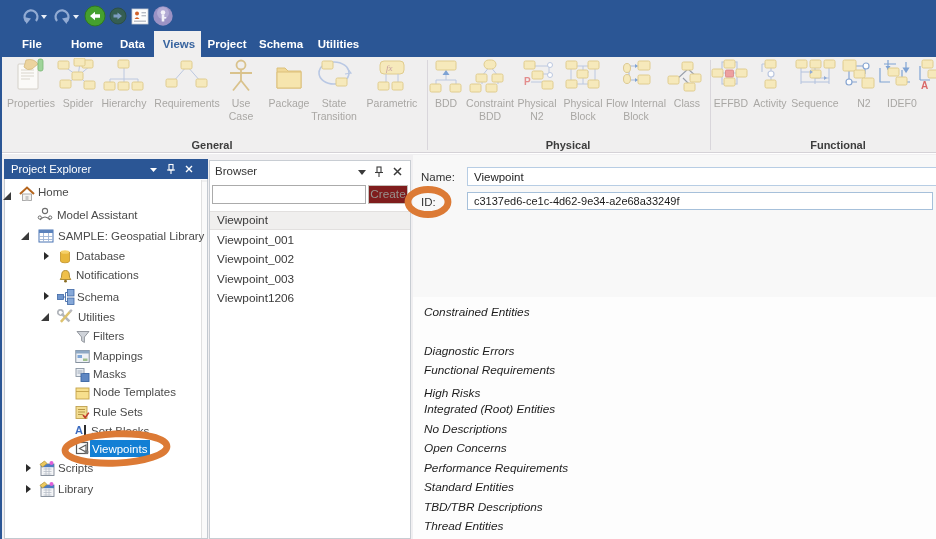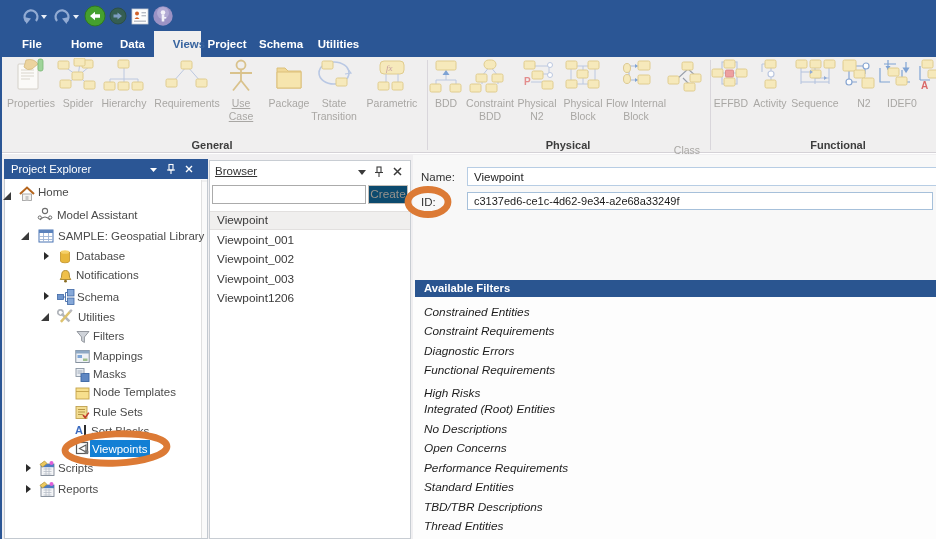--- a/index.html
+++ b/index.html
@@ -47,21 +47,21 @@
   <circle cx="163" cy="13" r="6" fill="#b8b0d8" opacity="0.8"></circle>
   <circle cx="163" cy="12.6" r="2.3" fill="#f2f1f8"></circle>
   <rect x="161.7" y="15" width="2.6" height="6.5" fill="#f2f1f8"></rect>
   <rect x="164" y="17" width="2.2" height="1.6" fill="#f2f1f8"></rect>
 </svg>
 
 <div class="abs" style="left:153.5px;top:31px;width:47px;height:26px;background:#f0efef;"></div>
 <div class="tab" style="left:10px;width:44px;">File</div>
 <div class="tab" style="left:65px;width:44px;">Home</div>
 <div class="tab" style="left:110.5px;width:44px;">Data</div>
-<div class="tab" style="left:165px;width:48px;color:#38649f;">Views</div>
+<div class="tab" style="left:155px;width:48px;color:#38649f;">Views</div>
 <div class="tab" style="left:205px;width:44px;">Project</div>
 <div class="tab" style="left:259px;width:44px;">Schema</div>
 <div class="tab" style="left:316.5px;width:44px;">Utilities</div>
 
 <div class="abs" style="left:2px;top:57px;width:934px;height:96px;background:#f0efef;border-bottom:1px solid #d5d2d7;"></div>
 <div class="abs" style="left:427px;top:60px;width:1px;height:90px;background:#d9d6db;"></div>
 <div class="abs" style="left:710px;top:60px;width:1px;height:90px;background:#d9d6db;"></div>
 
 <div id="ribicons">
 <svg class="abs" style="left:0;top:58px;" width="936" height="38" viewBox="0 0 936 38">
@@ -230,30 +230,30 @@
   <use href="#ybox" x="928" y="12"></use>
   <text x="921" y="31" font-size="10" font-weight="bold" fill="#d96a6a" font-family="Liberation Sans">A</text>
 </g>
 </svg>
 </div>
 
 <div class="riblab" style="left:-14px;">Properties</div>
 <div class="riblab" style="left:33px;">Spider</div>
 <div class="riblab" style="left:79px;">Hierarchy</div>
 <div class="riblab" style="left:142px;">Requirements</div>
-<div class="riblab" style="left:196px;text-decoration:underline;">Use<br>Case</div>
+<div class="riblab" style="left:196px;">Use<br>Case</div>
 <div class="riblab" style="left:244px;">Package</div>
 <div class="riblab" style="left:289px;">State<br>Transition</div>
 <div class="riblab" style="left:347px;">Parametric</div>
 <div class="riblab" style="left:401px;">BDD</div>
 <div class="riblab" style="left:445px;">Constraint<br>BDD</div>
 <div class="riblab" style="left:492px;">Physical<br>N2</div>
 <div class="riblab" style="left:538px;">Physical<br>Block</div>
 <div class="riblab" style="left:591px;">Flow Internal<br>Block</div>
-<div class="riblab" style="left:642px;margin-top:47px;">Class</div>
+<div class="riblab" style="left:642px;">Class</div>
 <div class="riblab" style="left:686px;">EFFBD</div>
 <div class="riblab" style="left:725px;">Activity</div>
 <div class="riblab" style="left:770px;">Sequence</div>
 <div class="riblab" style="left:819px;">N2</div>
 <div class="riblab" style="left:857px;">IDEF0</div>
 <div class="riblab" style="left:905px;">ID<br>A</div>
 
 <div class="grplab" style="left:152px;">General</div>
 <div class="grplab" style="left:508px;">Physical</div>
 <div class="grplab" style="left:778px;">Functional</div>
@@ -393,58 +393,56 @@
   <div class="trow" style="left:58px;top:460px;">Scripts</div>
 
   <div class="arrow-c" style="left:26px;top:484.5px;"></div>
   <svg class="ticon" style="left:39px;top:480.5px;" width="17" height="17" viewBox="0 0 17 17">
     <rect x="2" y="4" width="13" height="11.5" fill="#f4f5f7" stroke="#7e8896" stroke-width="0.9"></rect>
     <rect x="2" y="4" width="13" height="3.2" fill="#4f7cc1"></rect>
     <path d="M4.5 9 h8 M4.5 11.5 h8 M4.5 14 h8 M7 7.5 v7.5 M10 7.5 v7.5" stroke="#b9bfc9" stroke-width="0.8"></path>
     <path d="M1 4.5 l4.5 -3.5 l2.5 2.5 l-4.5 3.5 z" fill="#ecc95f" stroke="#b79a3c" stroke-width="0.8"></path>
     <circle cx="12.5" cy="3" r="2" fill="#e060d8"></circle>
   </svg>
-  <div class="trow" style="left:58px;top:480.5px;">Reports</div>
+  <div class="trow" style="left:58px;top:480.5px;">Library</div>
 </div>
 
 <div class="abs" style="left:208.5px;top:160px;width:202px;height:379px;background:#fff;border:1px solid #c8cdd3;"></div>
-<div class="abs" style="left:215px;top:164.5px;font-size:11.5px;color:#333;text-decoration:underline;">Browser</div>
+<div class="abs" style="left:215px;top:164.5px;font-size:11.5px;color:#333;">Browser</div>
 <svg class="abs" style="left:352px;top:164px;" width="55" height="16" viewBox="0 0 55 16">
   <path d="M6 6 l8 0 l-4 5 z" fill="#3a3a3a"></path>
   <g stroke="#3a3a3a" stroke-width="1.1" fill="none">
     <rect x="25" y="3" width="4" height="5.5"></rect>
     <path d="M23 8.5 h8 M27 8.5 v4.5"></path>
   </g>
   <path d="M42 4 l7 7 M49 4 l-7 7" stroke="#3a3a3a" stroke-width="1.5"></path>
 </svg>
 <div class="abs" style="left:212px;top:185px;width:154px;height:19px;background:#fff;border:1px solid #ababab;"></div>
-<div class="abs" style="left:368px;top:185px;width:40px;height:19px;background:#0c4a6e;border:1px solid #c5c0ba;color:#98938d;font-size:11.8px;text-align:center;line-height:17px;">Create</div>
+<div class="abs" style="left:368px;top:185px;width:40px;height:19px;background:#7f1d1d;border:1px solid #c5c0ba;color:#98938d;font-size:11.8px;text-align:center;line-height:17px;">Create</div>
 
 <div class="abs" style="left:209.5px;top:211px;width:200px;height:19px;background:#f0efee;border-top:1px solid #e2e0df;border-bottom:1px solid #e2e0df;"></div>
 <div class="brow" style="top:211.5px;">Viewpoint</div>
 <div class="brow" style="top:231.5px;">Viewpoint_001</div>
 <div class="brow" style="top:251px;">Viewpoint_002</div>
 <div class="brow" style="top:270.5px;">Viewpoint_003</div>
 <div class="brow" style="top:289.5px;">Viewpoint1206</div>
 
 <div class="abs" style="left:413px;top:155px;width:523px;height:384px;background:#f8f8f8;"></div>
 <div class="abs" style="left:413px;top:297px;width:523px;height:242px;background:#fdfdfd;"></div>
 
 <div class="abs" style="left:421px;top:170.5px;font-size:11.5px;color:#333;">Name:</div>
 <div class="abs" style="left:467px;top:167px;width:469px;height:18.5px;background:#fff;border:1px solid #b7cde4;border-right:none;"></div>
 <div class="abs" style="left:474px;top:170.5px;font-size:11.5px;color:#1c1c1c;">Viewpoint</div>
 
 <div class="abs" style="left:421px;top:196px;font-size:11.5px;color:#333;">ID:</div>
 <div class="abs" style="left:467px;top:191.5px;width:466px;height:18.5px;background:#fff;border:1px solid #a6c0da;"></div>
 <div class="abs" style="left:474px;top:195px;font-size:11px;color:#1c1c1c;">c3137ed6-ce1c-4d62-9e34-a2e68a33249f</div>
 
-<div class="abs" style="left:415px;top:280px;width:521px;height:17px;background:#2a5590;color:#fff;font-size:11.3px;font-weight:700;line-height:17px;padding-left:9px;">Available Filters</div>
 
 <div class="flt" style="top:303.5px;">Constrained Entities</div>
-<div class="flt" style="top:323px;">Constraint Requirements</div>
 <div class="flt" style="top:342.5px;">Diagnostic Errors</div>
 <div class="flt" style="top:362px;">Functional Requirements</div>
 <div class="flt" style="top:385px;">High Risks</div>
 <div class="flt" style="top:401px;text-align:right;">Integrated (Root) Entities</div>
 <div class="flt" style="top:420.5px;">No Descriptions</div>
 <div class="flt" style="top:440px;">Open Concerns</div>
 <div class="flt" style="top:459.5px;">Performance Requirements</div>
 <div class="flt" style="top:479px;">Standard Entities</div>
 <div class="flt" style="top:498.5px;text-align:right;">TBD/TBR Descriptions</div>
 <div class="flt" style="top:518px;">Thread Entities</div>

